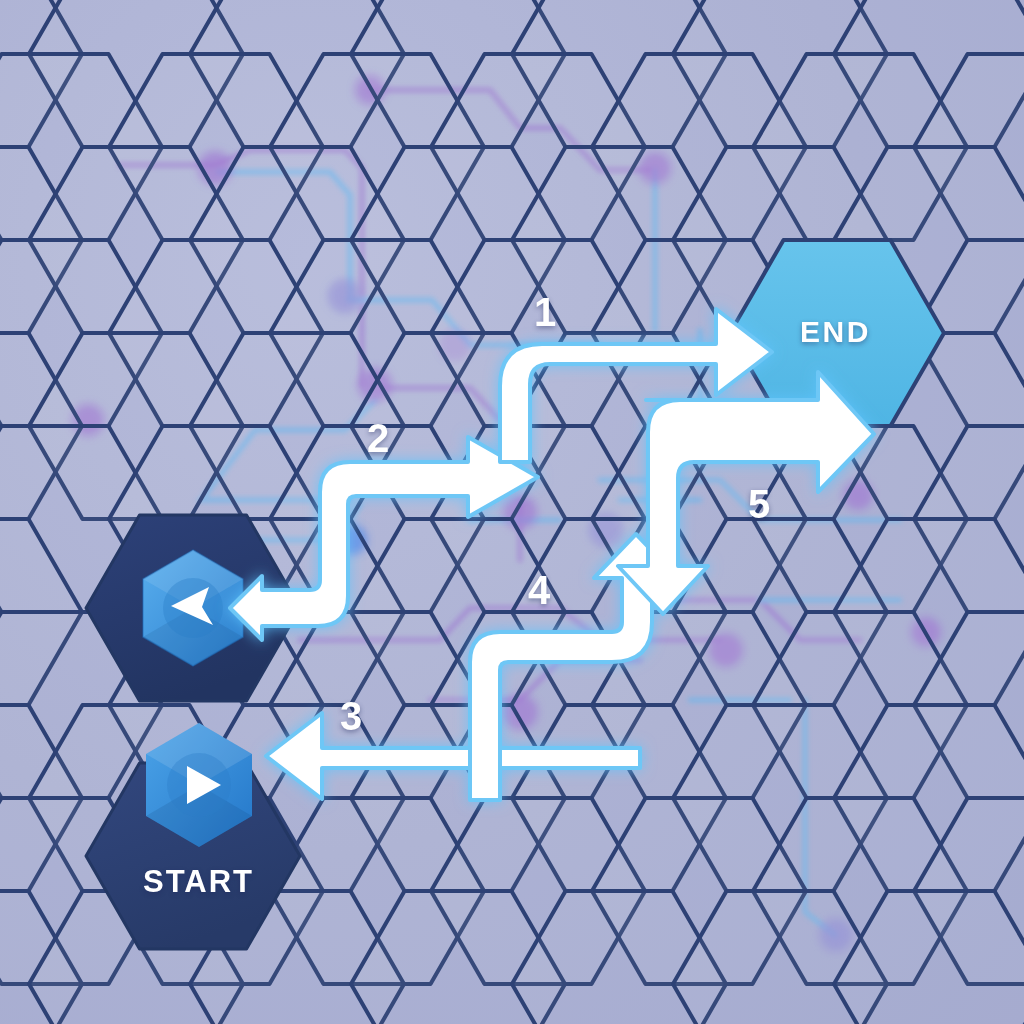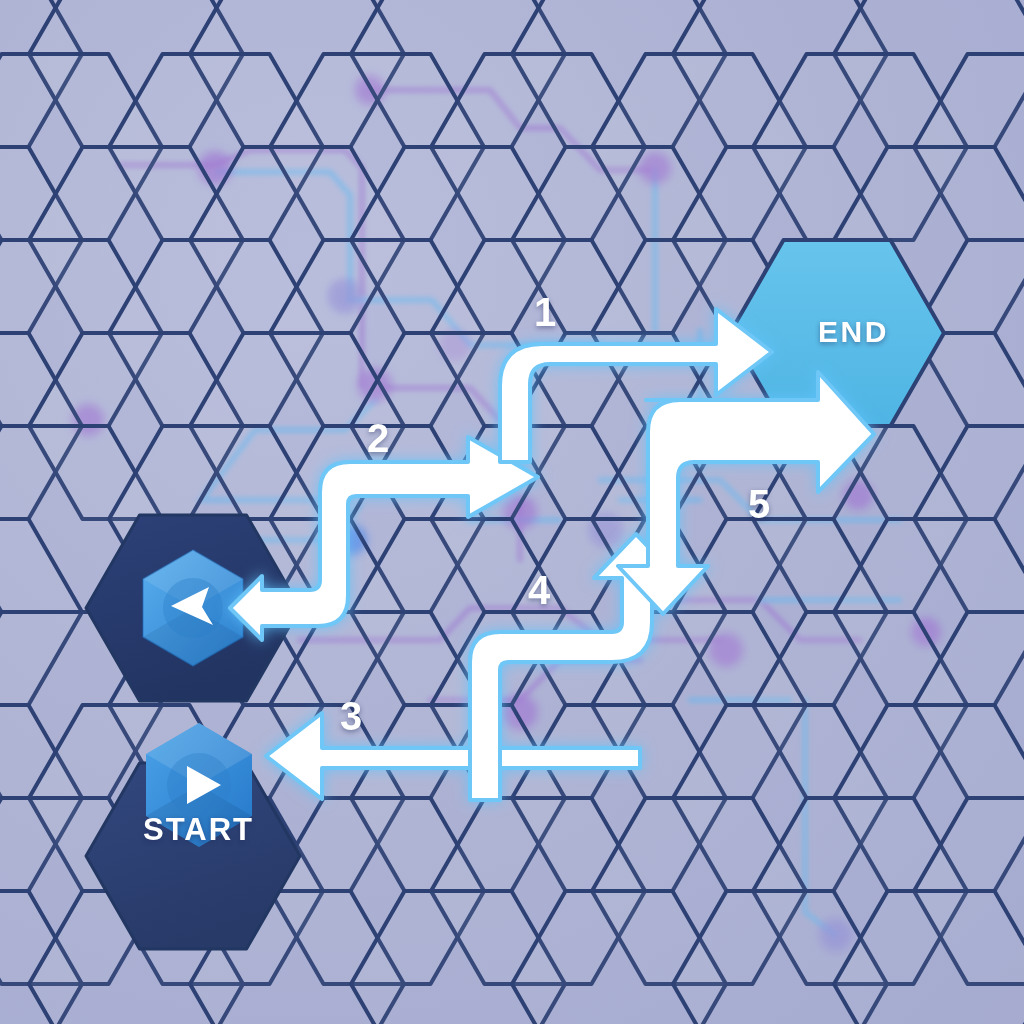--- a/index.html
+++ b/index.html
@@ -461,16 +461,16 @@
         Z" opacity="0"></path>
     </g>
   </svg>
 
   <div class="lbl step-num" style="left:534px; top:292px;">1</div>
   <div class="lbl step-num" style="left:367px; top:418px;">2</div>
   <div class="lbl step-num" style="left:340px; top:696px;">3</div>
   <div class="lbl step-num" style="left:528px; top:570px;">4</div>
   <div class="lbl step-num" style="left:748px; top:484px;">5</div>
 
-  <div class="lbl end-cap" style="left:800px; top:317px;margin-left:18px;">END</div>
-  <div class="lbl node-cap" style="left:143px; top:814px;">START</div>
+  <div class="lbl end-cap" style="left:800px; top:317px;">END</div>
+  <div class="lbl node-cap" style="left:143px; top:866px;">START</div>
 
 </div>
 
 </body></html>

